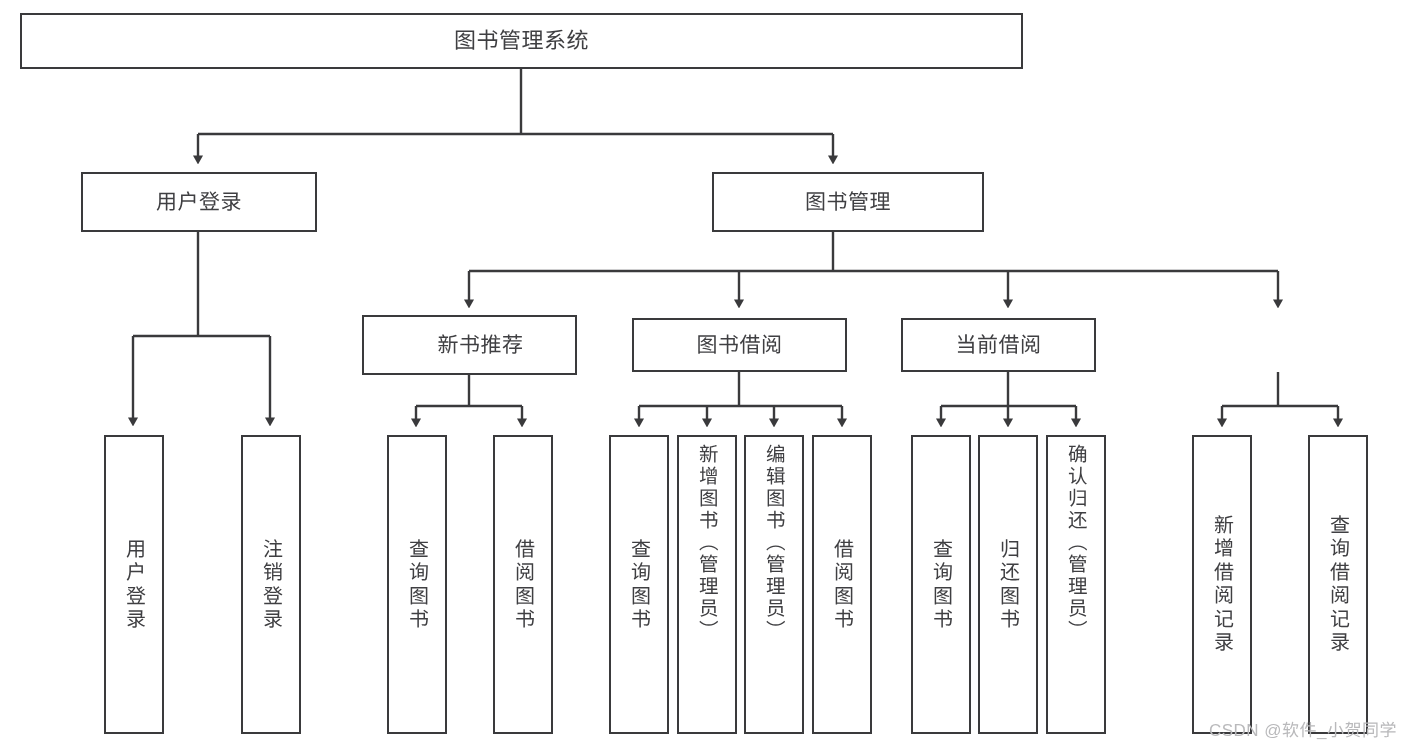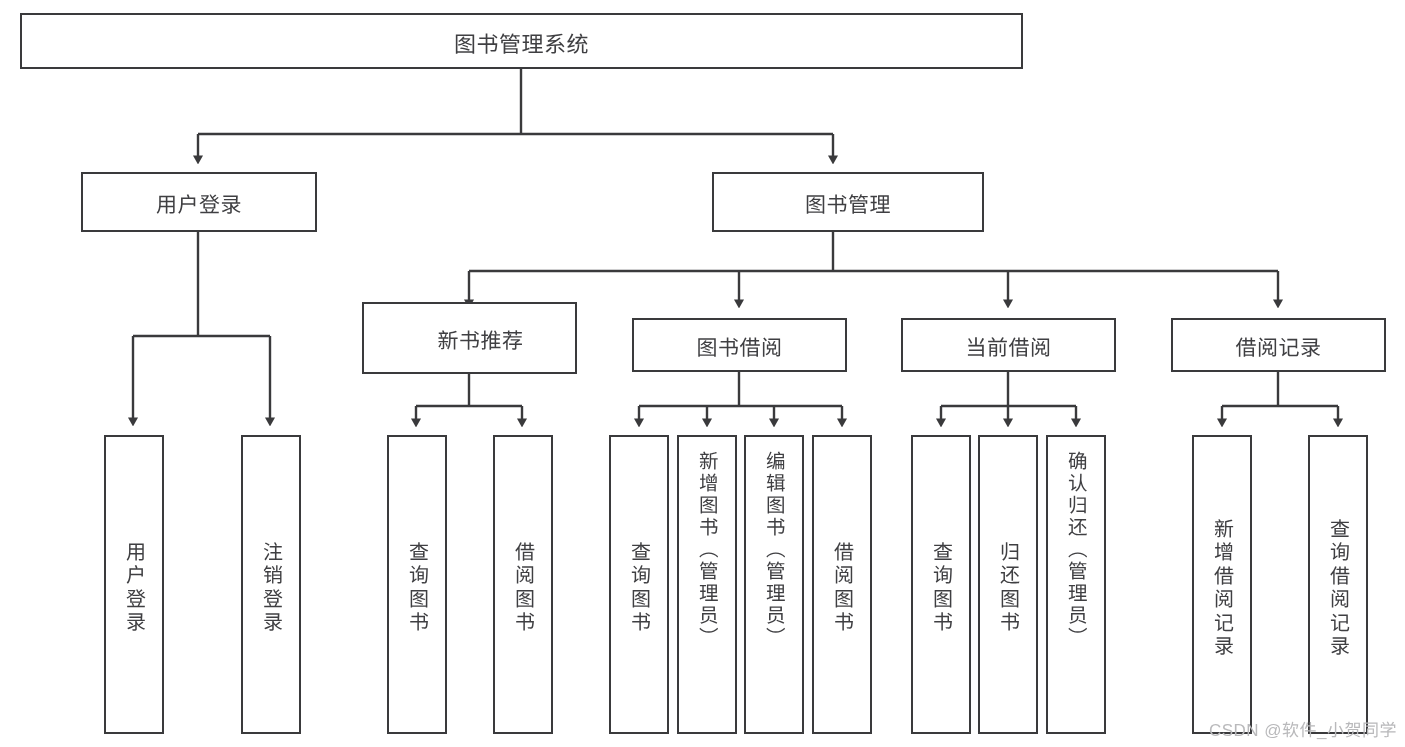--- a/index.html
+++ b/index.html
@@ -36,21 +36,20 @@
     justify-content: center;
     color: #3f3f42;
     z-index: 2;
   }
   .node-label {
     display: block;
     text-align: center;
     line-height: 1.18;
     white-space: pre;
     letter-spacing: 0.5px;
-    margin-top: 7px;
   }
   
   .node.horiz .node-label {
     writing-mode: horizontal-tb;
     font-size: 21px;
   }
   .node#node-root .node-label {
     font-size: 22px;
   }
   
@@ -145,31 +144,28 @@
     <span class="node-label">图书管理系统</span>
   </div>
 
   <div class="node horiz" style="left:81px; top:172px; width:236px; height:60px;">
     <span class="node-label">用户登录</span>
   </div>
   <div class="node horiz" style="left:712px; top:172px; width:272px; height:60px;">
     <span class="node-label">图书管理</span>
   </div>
 
-  <div class="node horiz" style="left:362px; top:302px; width:215px; height:72px;padding-left:22px;">
+  <div class="node horiz" style="left:362px; top:315px; width:215px; height:60px;padding-left:22px;">
     <span class="node-label">新书推荐</span>
   </div>
   <div class="node horiz" style="left:632px; top:318px; width:215px; height:54px;align-items:center;">
     <span class="node-label">图书借阅</span>
   </div>
-  <div class="node horiz" style="left:901px; top:318px; width:215px; height:54px;">
+  <div class="node horiz" style="left:901px; top:318px; width:195px; height:54px;">
     <span class="node-label">当前借阅</span>
-  </div>
-  <div class="node horiz" style="left:1171px; top:318px; width:215px; height:54px;">
-    <span class="node-label">借阅记录</span>
   </div>
 
   <div class="node vert center-v" style="left:104px; top:435px; width:60px; height:299px;">
     <span class="node-label">用户登录</span>
   </div>
   <div class="node vert center-v" style="left:241px; top:435px; width:60px; height:299px;">
     <span class="node-label">注销登录</span>
   </div>
 
   <div class="node vert center-v" style="left:387px; top:435px; width:60px; height:299px;">

